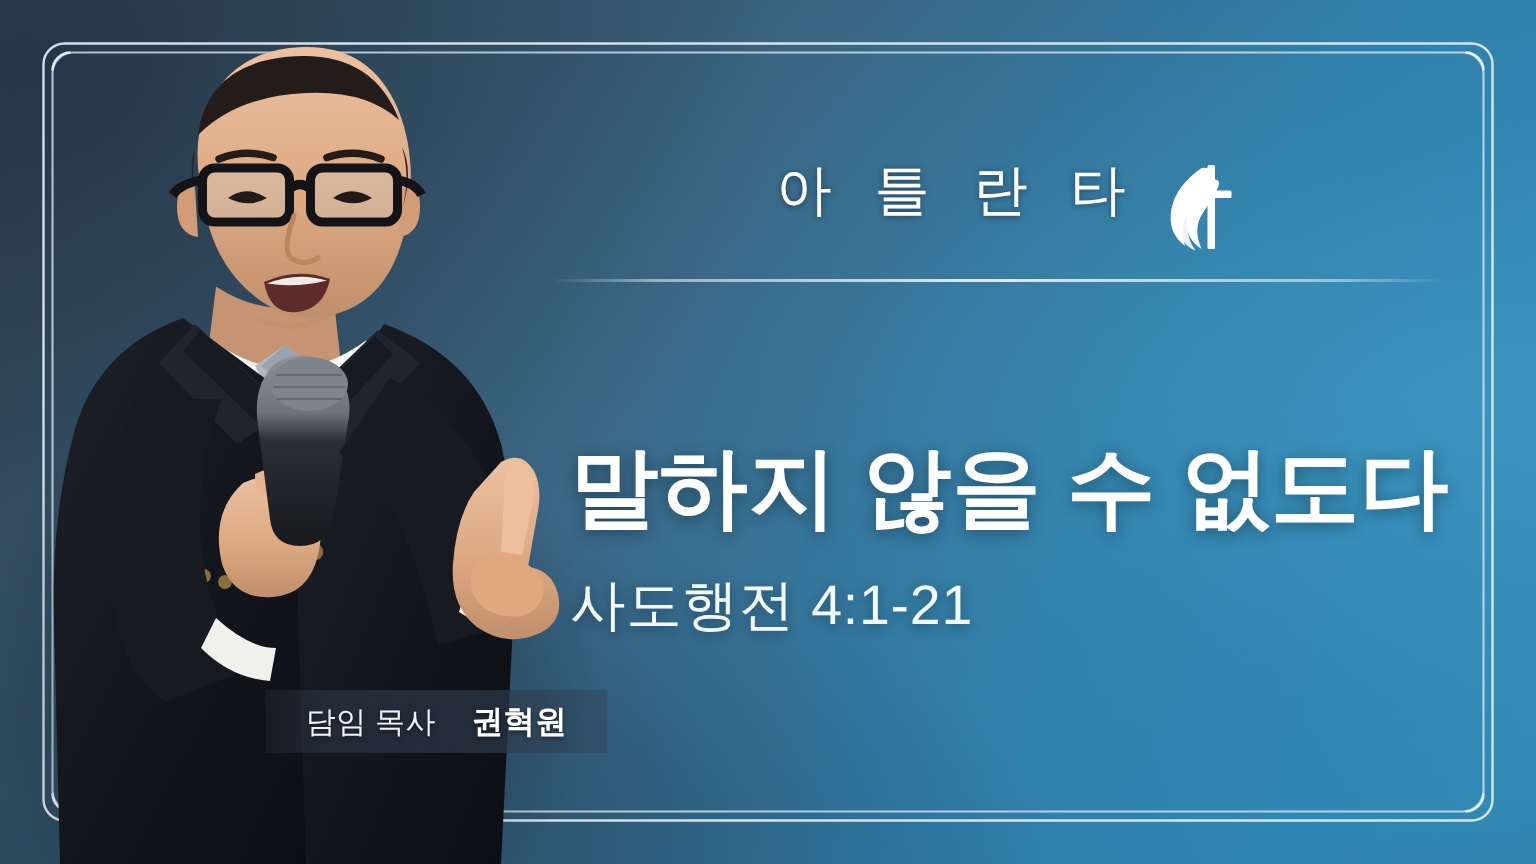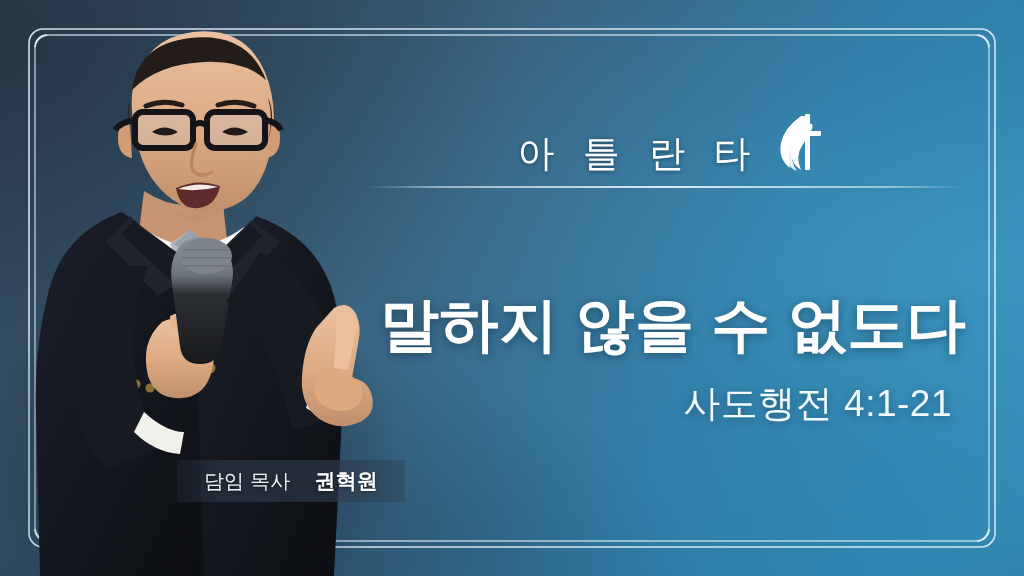--- a/index.html
+++ b/index.html
@@ -70,21 +70,21 @@
   .speaker svg { display: block; width: 100%; height: 100%; }
 
   
   .church-header {
     position: absolute;
     left: 372px;
     top: 108px;
     width: 592px;
     height: 64px;
     display: flex;
-    align-items: flex-end;
+    align-items: flex-start;
     justify-content: center;
     gap: 8px;
   }
   .church-word {
     color: #ffffff;
     font-size: 37px;
     font-weight: 400;
     letter-spacing: 9px;
     text-indent: 9px;
     line-height: 1;
@@ -128,21 +128,20 @@
     white-space: nowrap;
     text-shadow: 0 2px 10px rgba(8,26,40,0.45);
   }
 
   
   .scripture-ref {
     position: absolute;
     left: 380px;
     top: 382px;
     width: 584px;
-    text-align: right;
     padding-right: 12px;
     box-sizing: border-box;
     color: #f2fafe;
     font-size: 37px;
     font-weight: 400;
     letter-spacing: 0.5px;
     line-height: 1.2;
     white-space: nowrap;
     text-shadow: 0 2px 8px rgba(8,26,40,0.4);
   }

